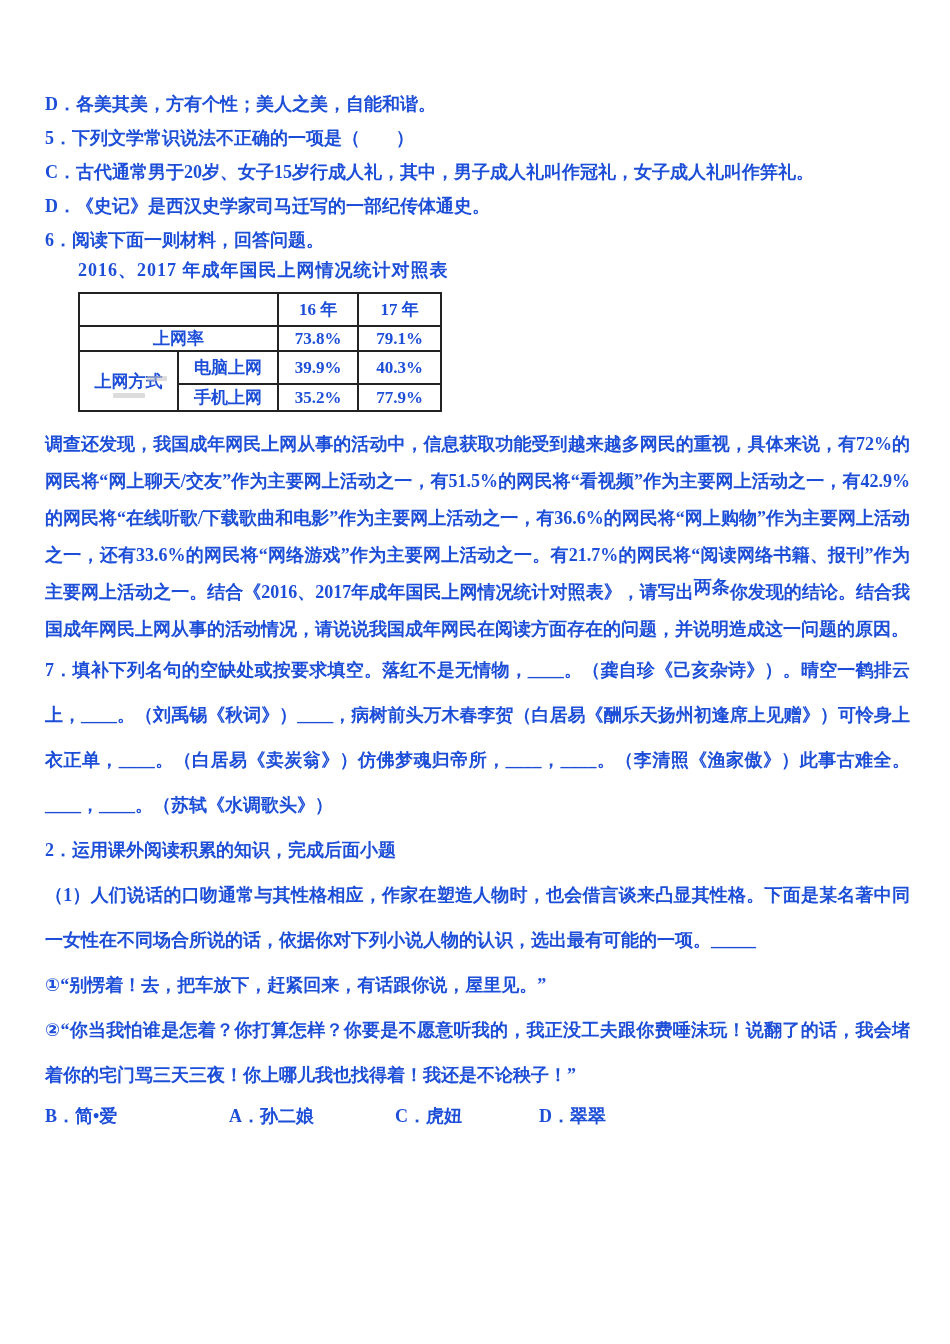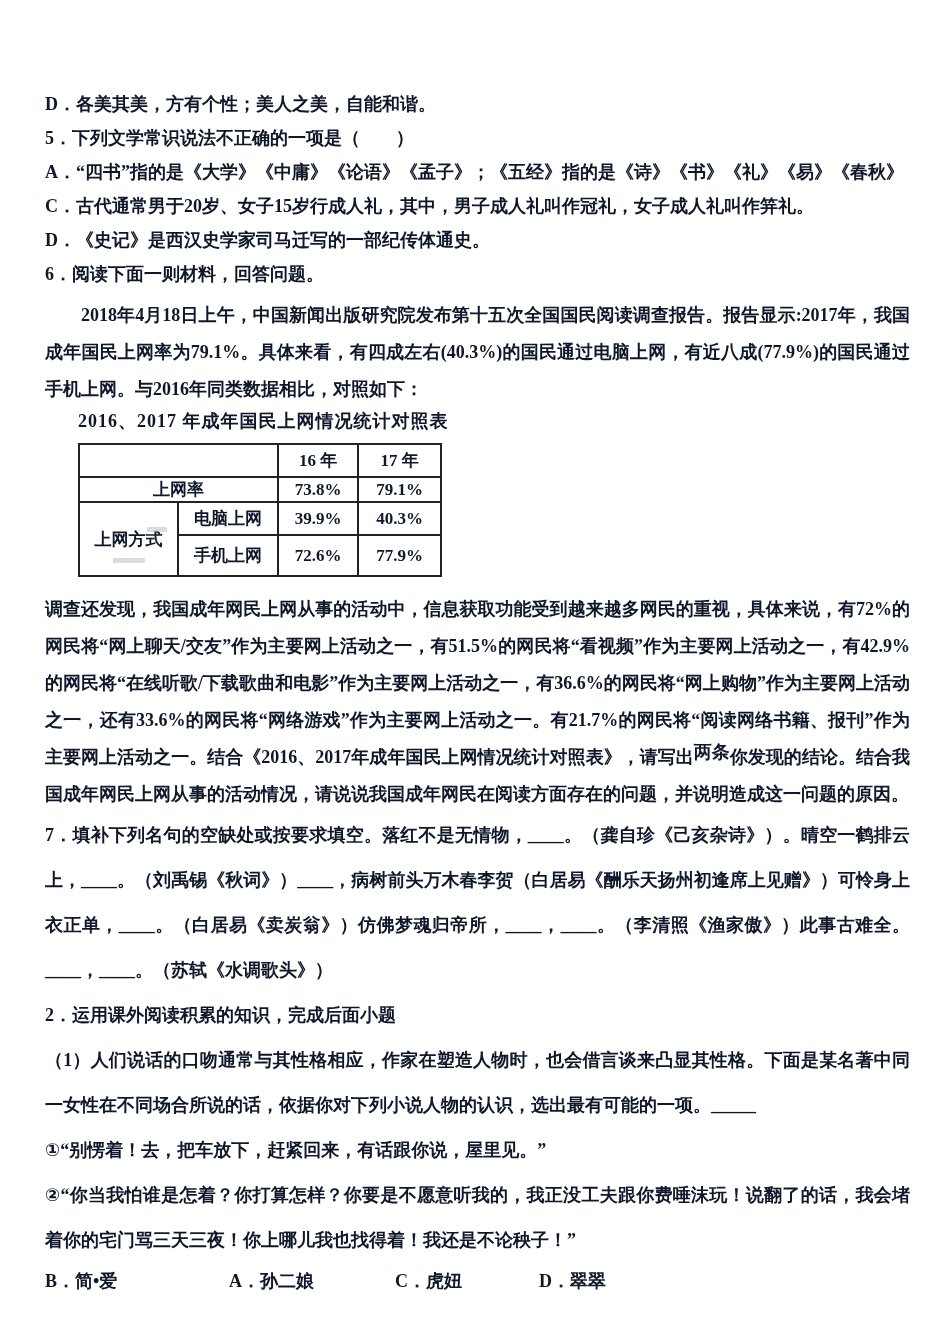--- a/index.html
+++ b/index.html
@@ -6,21 +6,21 @@
     margin: 0;
     padding: 0;
     background: #ffffff;
   }
   .page {
     position: relative;
     width: 950px;
     height: 1344px;
     box-sizing: border-box;
     background: #ffffff;
-    color: #0f172a;
+    color: #1d4ed8;
     font-family: "Liberation Serif", "DejaVu Serif", "DejaVu Sans", serif;
     font-weight: 700;
     padding: 87px 40px 0 45px;
     overflow: hidden;
   }
   .opt-line {
     margin: 0;
     font-size: 18px;
     line-height: 34px;
     white-space: nowrap;
@@ -52,21 +52,21 @@
     text-align: center;
     vertical-align: middle;
     font-size: 17px;
     font-weight: 700;
     padding: 0;
     overflow: hidden;
   }
   tr.r1 { height: 33px; padding-left: 32px; }
   tr.r2 { height: 22px; }
   tr.r3 { height: 33px; }
-  tr.r4 { height: 41px; }
+  tr.r4 { height: 27px; }
   td.group-cell { position: relative; }
   .artifact {
     position: absolute;
     background: #c0c0c0;
     opacity: 0.55;
     border-radius: 1px;
   }
   .artifact.a1 { width: 20px; height: 5px; right: 10px; top: 24px; }
   .artifact.a2 { width: 32px; height: 5px; left: 50%; margin-left: -16px; bottom: 12px; }
   .q8-options {
@@ -81,27 +81,25 @@
   .q8-options span:nth-child(3) { width: 144px; }
 </style>
 </head>
 <body>
 
 <div class="page">
 
   <p class="opt-line">D．各美其美，方有个性；美人之美，自能和谐。</p>
 
   <p class="opt-line">5．下列文学常识说法不正确的一项是（　　）</p>
-  <p class="opt-line">A．“四书”指的是《大学》《中庸》《论语》《孟子》；《五经》指的是《诗》《书》《礼》《易》《春秋》</p>
   <p class="opt-line">C．古代通常男于20岁、女子15岁行成人礼，其中，男子成人礼叫作冠礼，女子成人礼叫作笄礼。</p>
   <p class="opt-line">D．《史记》是西汉史学家司马迁写的一部纪传体通史。</p>
 
   <p class="opt-line">6．阅读下面一则材料，回答问题。</p>
 
-  <p class="para indent2 intro-para">2018年4月18日上午，中国新闻出版研究院发布第十五次全国国民阅读调查报告。报告显示:2017年，我国成年国民上网率为79.1%。具体来看，有四成左右(40.3%)的国民通过电脑上网，有近八成(77.9%)的国民通过手机上网。与2016年同类数据相比，对照如下：</p>
 
   <div class="table-title">2016、2017 年成年国民上网情况统计对照表</div>
 
   <table class="stat-table">
     <colgroup>
       <col style="width:99px">
         <col style="width:100px">
         <col style="width:80px">
         <col style="width:83px">
     </colgroup>
@@ -121,21 +119,21 @@
         <span>上网方式</span>
         <span class="artifact a1"></span>
         <span class="artifact a2"></span>
       </td>
       <td>电脑上网</td>
       <td>39.9%</td>
       <td>40.3%</td>
     </tr>
     <tr class="r4">
       <td>手机上网</td>
-      <td>72.6%</td>
+      <td>35.2%</td>
       <td>77.9%</td>
     </tr>
   </tbody>
     </table>
 
   <p class="para analysis-para"><span>调查还发现，我国成年网民上网从事的活动中，信息获取功能受到越来越多网民的重视，具体来说，有72%的网民将“网上聊天/交友”作为主要网上活动之一，有51.5%的网民将“看视频”作为主要网上活动之一，有42.9%的网民将“在线听歌/下载歌曲和电影”作为主要网上活动之一，有36.6%的网民将“网上购物”作为主要网上活动之一，还有33.6%的网民将“网络游戏”作为主要网上活动之一。有21.7%的网民将“阅读网络书籍、报刊”作为主要网上活动之一。结合《2016、2017年成年国民上网情况统计对照表》，请写出</span><span class="emph-raised">两条</span><span>你发现的结论。结合我国成年网民上网从事的活动情况，请说说我国成年网民在阅读方面存在的问题，并说明造成这一问题的原因。</span></p>
 
   <p class="para lh36">7．填补下列名句的空缺处或按要求填空。落红不是无情物，____。（龚自珍《己亥杂诗》）。晴空一鹤排云上，____。（刘禹锡《秋词》）____，病树前头万木春李贺（白居易《酬乐天扬州初逢席上见赠》）可怜身上衣正单，____。（白居易《卖炭翁》）仿佛梦魂归帝所，____，____。（李清照《渔家傲》）此事古难全。____，____。（苏轼《水调歌头》）</p>
 
   <p class="para lh36">2．运用课外阅读积累的知识，完成后面小题</p>

